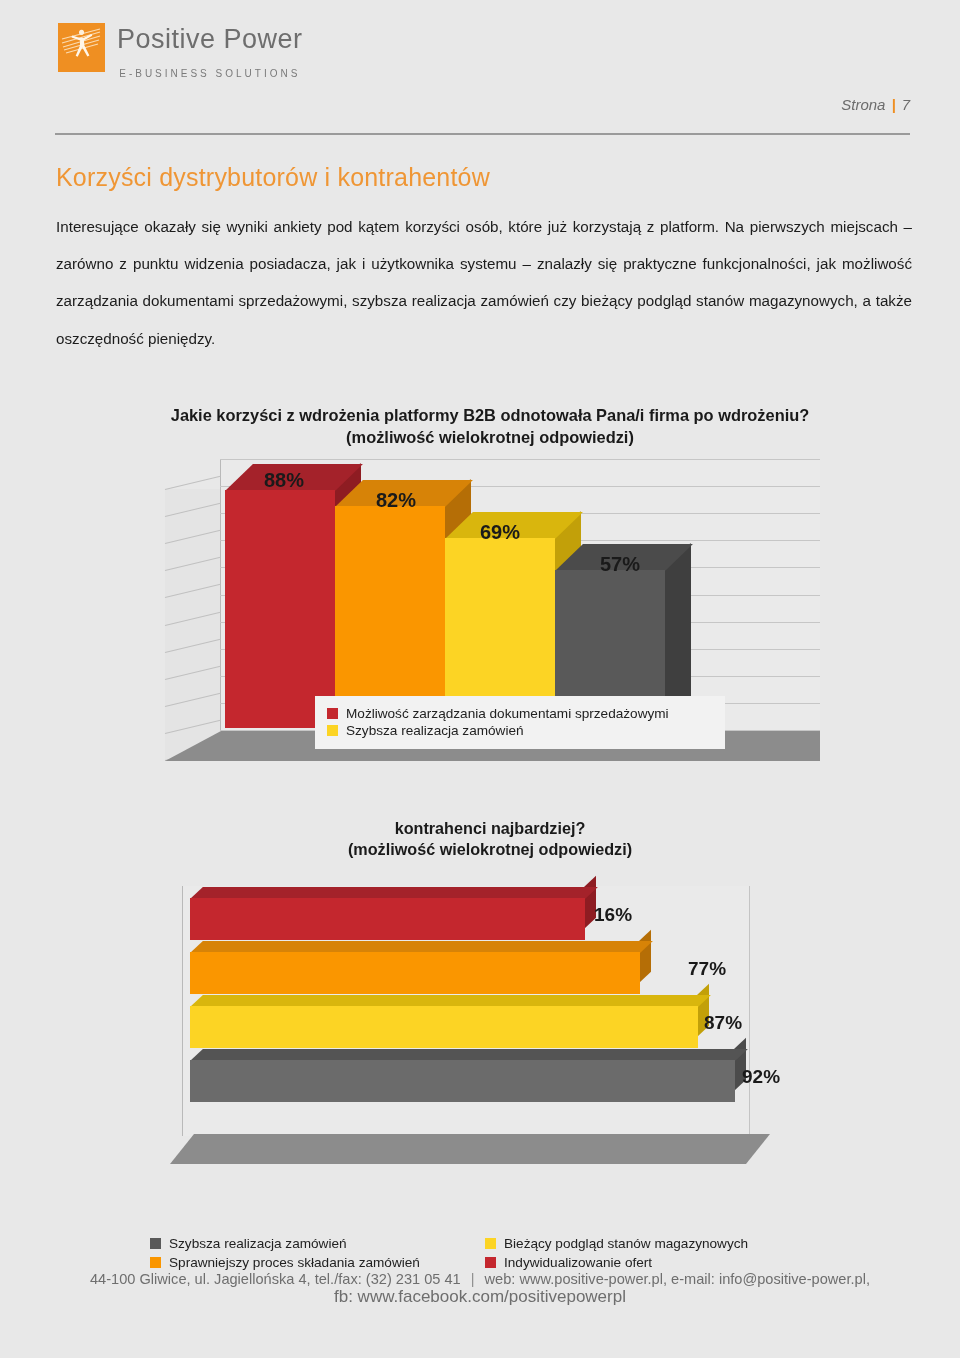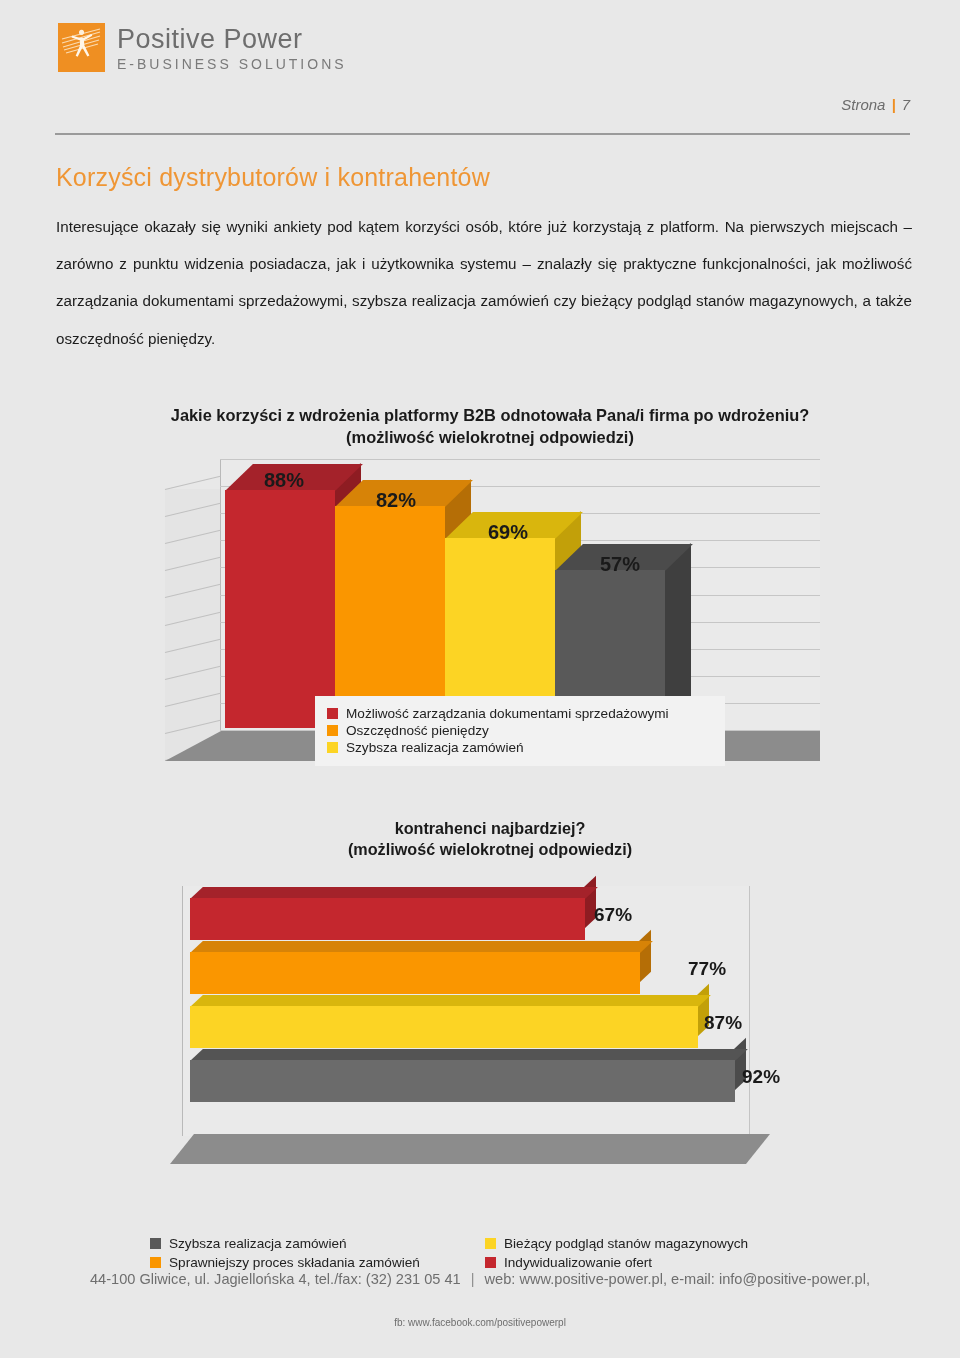--- a/index.html
+++ b/index.html
@@ -10,21 +10,21 @@
     overflow: hidden;
   }
   .page { position: relative; width: 960px; height: 1152px; background: #e8e8e8; }
 
   
   .header { position: absolute; left: 0; top: 0; width: 960px; height: 140px; }
   .logo-wrap { position: absolute; left: 58px; top: 23px; display: flex; align-items: flex-start; }
   .logo-mark { width: 47px; height: 49px; background: #ef8f22; position: relative; overflow: hidden; flex: 0 0 auto; }
   .logo-text { margin-left: 12px; padding-top: 2px; }
   .logo-title { font-size: 27px; color: #6e6e6e; letter-spacing: .5px; line-height: 1.05; font-weight: 400; }
-  .logo-sub { font-size: 14px; color: #7a7a7a; letter-spacing: 3.0px; margin-top: 3px; }
+  .logo-sub { font-size: 10px; color: #7a7a7a; letter-spacing: 3.0px; margin-top: 15px; text-align: center; }
 
   .page-num { position: absolute; right: 50px; top: 96px; font-size: 15px; color: #6c6c6c; white-space: nowrap; font-style: italic; }
   .page-num .sep { color: #ef8f22; margin: 0 6px; font-weight: 700; }
   .page-num .num { color: #6c6c6c; }
 
   .hrule { position: absolute; left: 55px; top: 133px; width: 855px; height: 2px; background: #9a9a9a; }
 
   
   .title { position: absolute; left: 56px; top: 163px; font-size: 25px; color: #ef9635; font-weight: 400; letter-spacing: .2px; white-space: nowrap; }
   .para { position: absolute; left: 56px; top: 208px; width: 856px;
@@ -93,21 +93,21 @@
   .hbar-label { position: absolute; font-weight: 700; font-size: 19px; color: #1a1a1a; white-space: nowrap; }
 
   .c2-legend { position: absolute; left: -20px; top: 348px; width: 670px; display: flex; }
   .c2-legend .col { display: flex; flex-direction: column; }
   .c2-legend .col:first-child { width: 335px; }
 
   
   .footer { position: absolute; left: 0; top: 1272px; width: 960px; text-align: center; }
   .footer-line { font-size: 14.6px; color: #6e6e6e; line-height: 1.0; }
   .footer-line .bar { margin: 0 10px; color: #8e8e8e; }
-  .footer-line2 { font-size: 10px; color: #6e6e6e; margin-top: 30px; }
+  .footer-line2 { font-size: 17px; color: #6e6e6e; }
 </style>
 </head>
 <body>
 
 <div class="page">
 
   <div class="header">
     <div class="logo-wrap">
       <div class="logo-mark">
         <svg width="47" height="49" viewBox="0 0 47 49">
@@ -191,33 +191,29 @@
         <div class="face" style="background:#fcd424"></div>
       </div>
       <div class="bar3d" style="left:390px; width:110px; height:158px;">
         <div class="side" style="background:#3f3f3f"></div>
         <div class="top" style="background:#4b4b4b"></div>
         <div class="face" style="background:#595959"></div>
       </div>
 
       <div class="bar-label" style="left:88px; top:16px;">88%</div>
       <div class="bar-label" style="left:200px; top:36px;">82%</div>
-      <div class="bar-label" style="left:312px; top:68px;">69%</div>
+      <div class="bar-label" style="left:304px; top:68px;">69%</div>
       <div class="bar-label" style="left:424px; top:100px;">57%</div>
 
       <div class="c1-legend">
         <div class="lg-row">
           <span class="lg-sw" style="background:#c4272e"></span>
           <span class="lg-tx">Możliwość zarządzania dokumentami sprzedażowymi</span>
         </div>
         <div class="lg-row">
-          <span class="lg-sw" style="background:#fa9600"></span>
-          <span class="lg-tx">Oszczędność pieniędzy</span>
-        </div>
-        <div class="lg-row">
           <span class="lg-sw" style="background:#fcd424"></span>
           <span class="lg-tx">Szybsza realizacja zamówień</span>
         </div>
       </div>
     </div>
   </div>
 
   <div class="chart" id="chart2">
     <div class="chart-title">
       <div>kontrahenci najbardziej?</div>
@@ -242,21 +238,21 @@
         <div class="side" style="background:#c2a009"></div>
         <div class="top" style="background:#d9b60d"></div>
         <div class="face" style="background:#fcd424"></div>
       </div>
       <div class="hbar" style="top:174px; width:545px;">
         <div class="side" style="background:#4b4b4b"></div>
         <div class="top" style="background:#545454"></div>
         <div class="face" style="background:#6b6b6b"></div>
       </div>
 
-      <div class="hbar-label" style="left:424px; top:18px;">67%</div>
+      <div class="hbar-label" style="left:424px; top:18px;">16%</div>
       <div class="hbar-label" style="left:478px; top:72px;margin-left:40px;">77%</div>
       <div class="hbar-label" style="left:534px; top:126px;">87%</div>
       <div class="hbar-label" style="left:572px; top:180px;">92%</div>
 
       <div class="c2-legend">
         <div class="col">
           <div class="lg-row">
             <span class="lg-sw" style="background:#595959"></span>
             <span class="lg-tx">Szybsza realizacja zamówień</span>
           </div>

